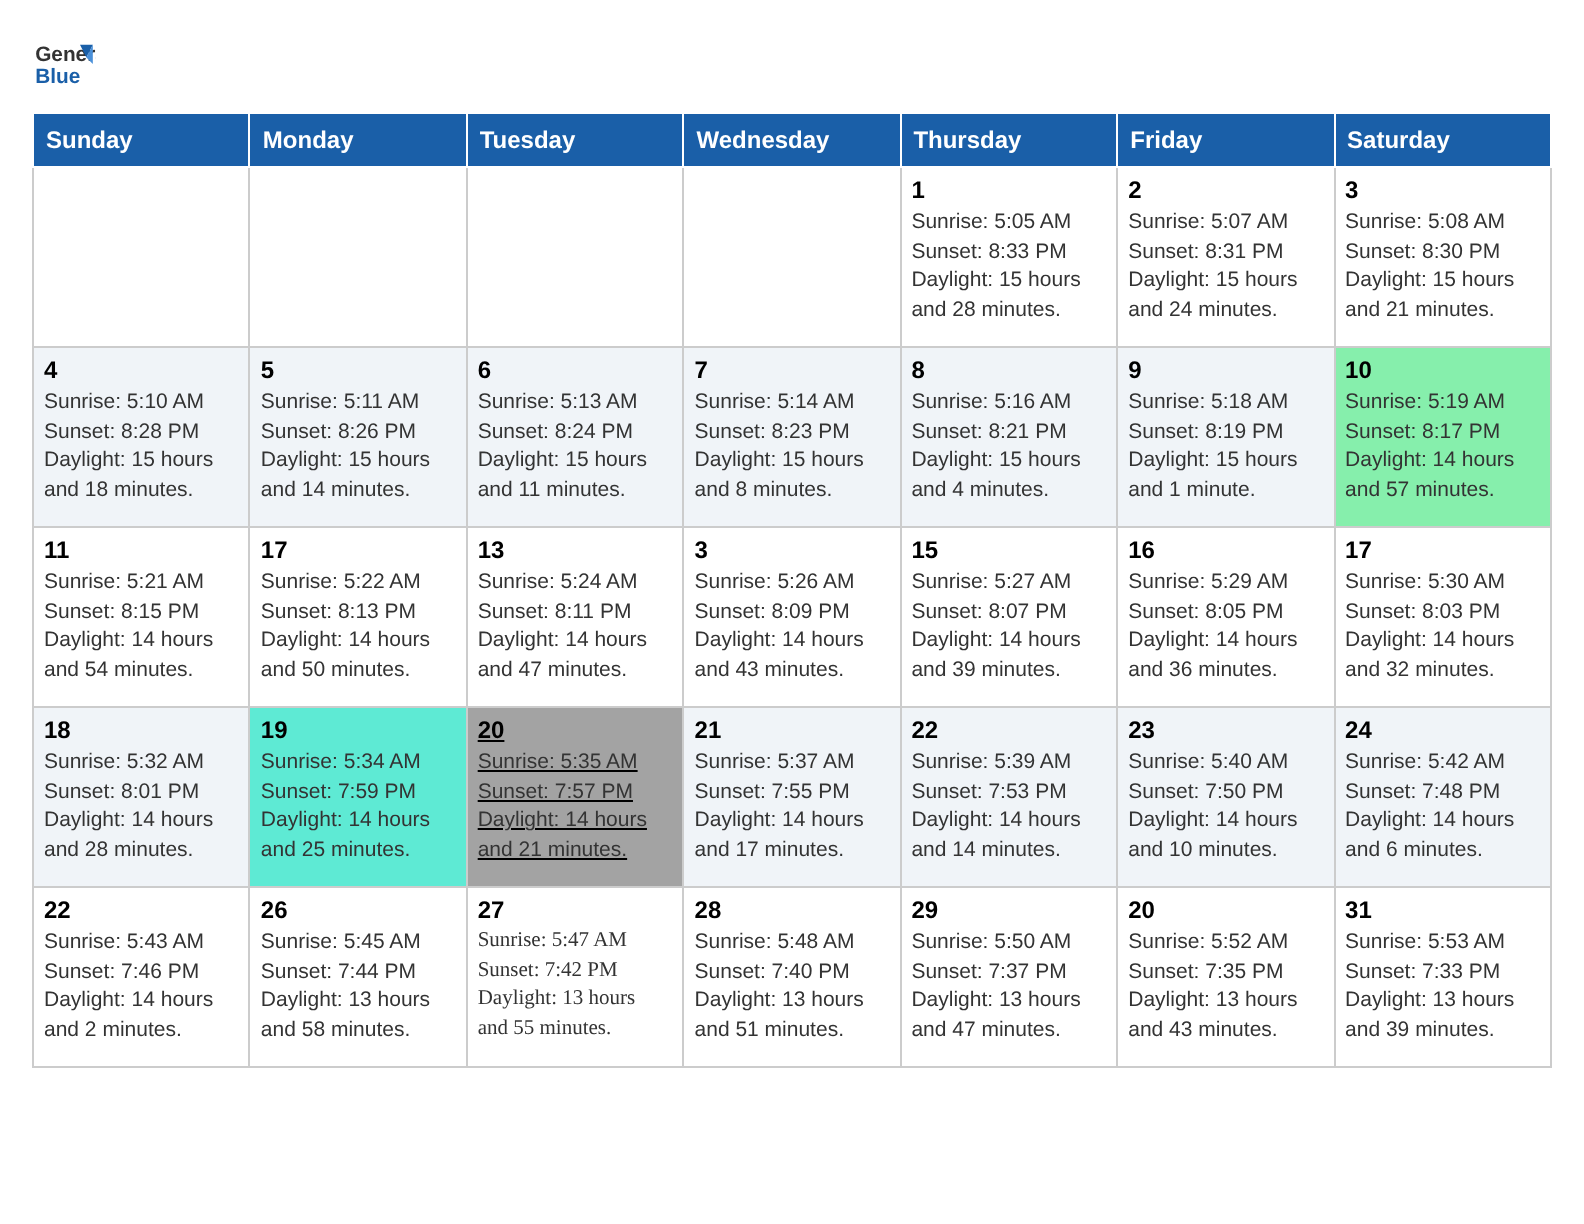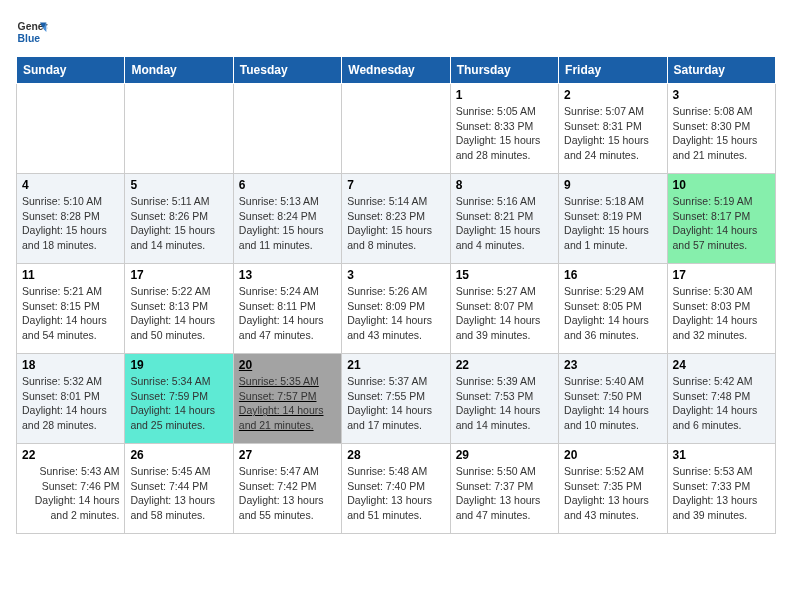--- a/index.html
+++ b/index.html
@@ -283,35 +283,35 @@
           <span class="day-num">24</span>
           <div class="day-info" style="white-space: pre-line;">Sunrise: 5:42 AM
 Sunset: 7:48 PM
 Daylight: 14 hours
 and 6 minutes.</div>
         </td>
       </tr>
       <tr>
         <td>
           <span class="day-num">22</span>
-          <div class="day-info" style="white-space: pre-line; text-align: right;">Sunrise: 5:43 AM
+          <div class="day-info" style="white-space: pre-line;">Sunrise: 5:43 AM
 Sunset: 7:46 PM
 Daylight: 14 hours
 and 2 minutes.</div>
         </td>
         <td>
           <span class="day-num">26</span>
           <div class="day-info" style="white-space: pre-line;">Sunrise: 5:45 AM
 Sunset: 7:44 PM
 Daylight: 13 hours
 and 58 minutes.</div>
         </td>
         <td>
           <span class="day-num">27</span>
-          <div class="day-info" style="white-space: pre-line;">Sunrise: 5:47 AM
+          <div class="day-info" style="white-space: pre-line; font-family: Liberation Serif, serif;">Sunrise: 5:47 AM
 Sunset: 7:42 PM
 Daylight: 13 hours
 and 55 minutes.</div>
         </td>
         <td>
           <span class="day-num">28</span>
           <div class="day-info" style="white-space: pre-line;">Sunrise: 5:48 AM
 Sunset: 7:40 PM
 Daylight: 13 hours
 and 51 minutes.</div>

